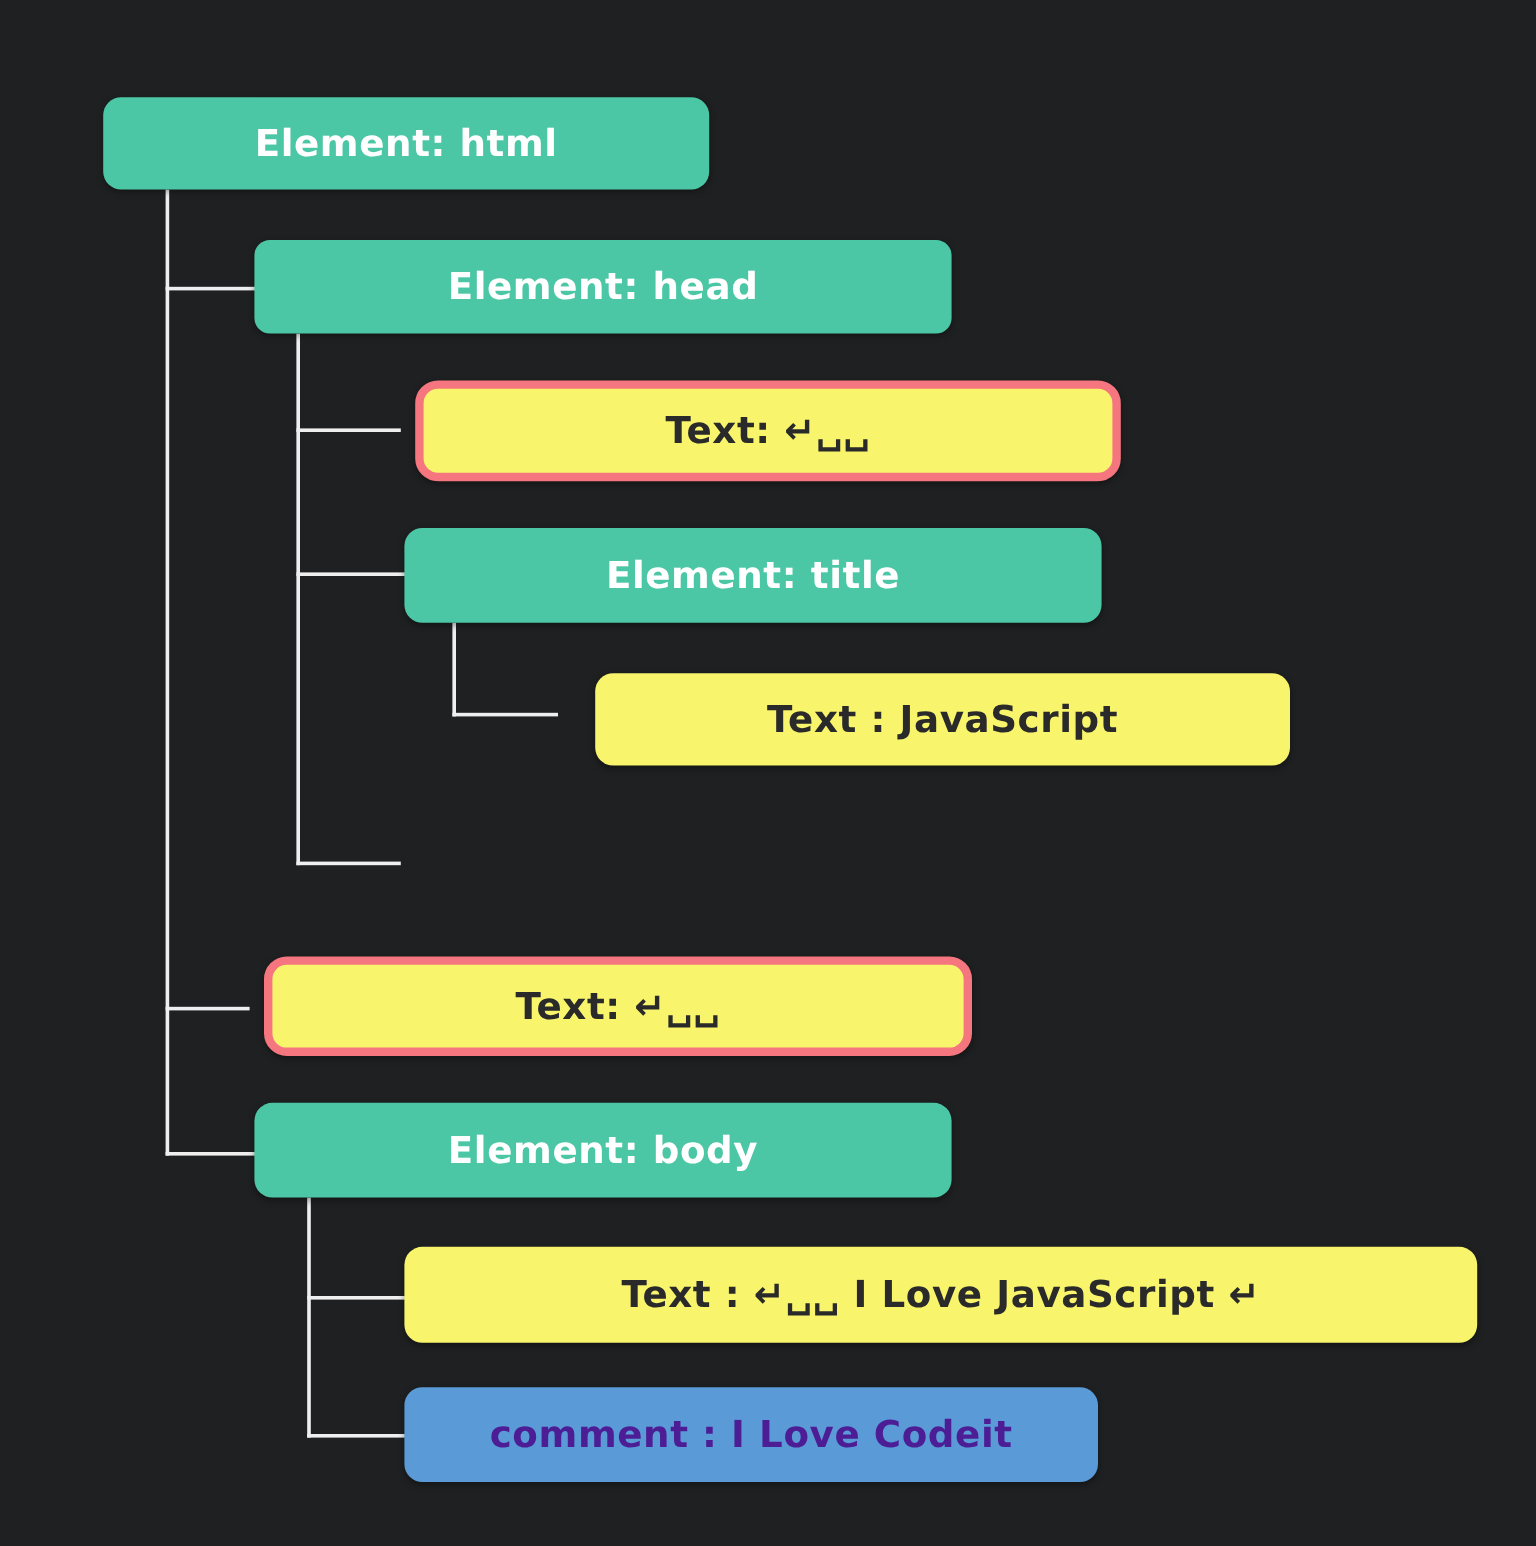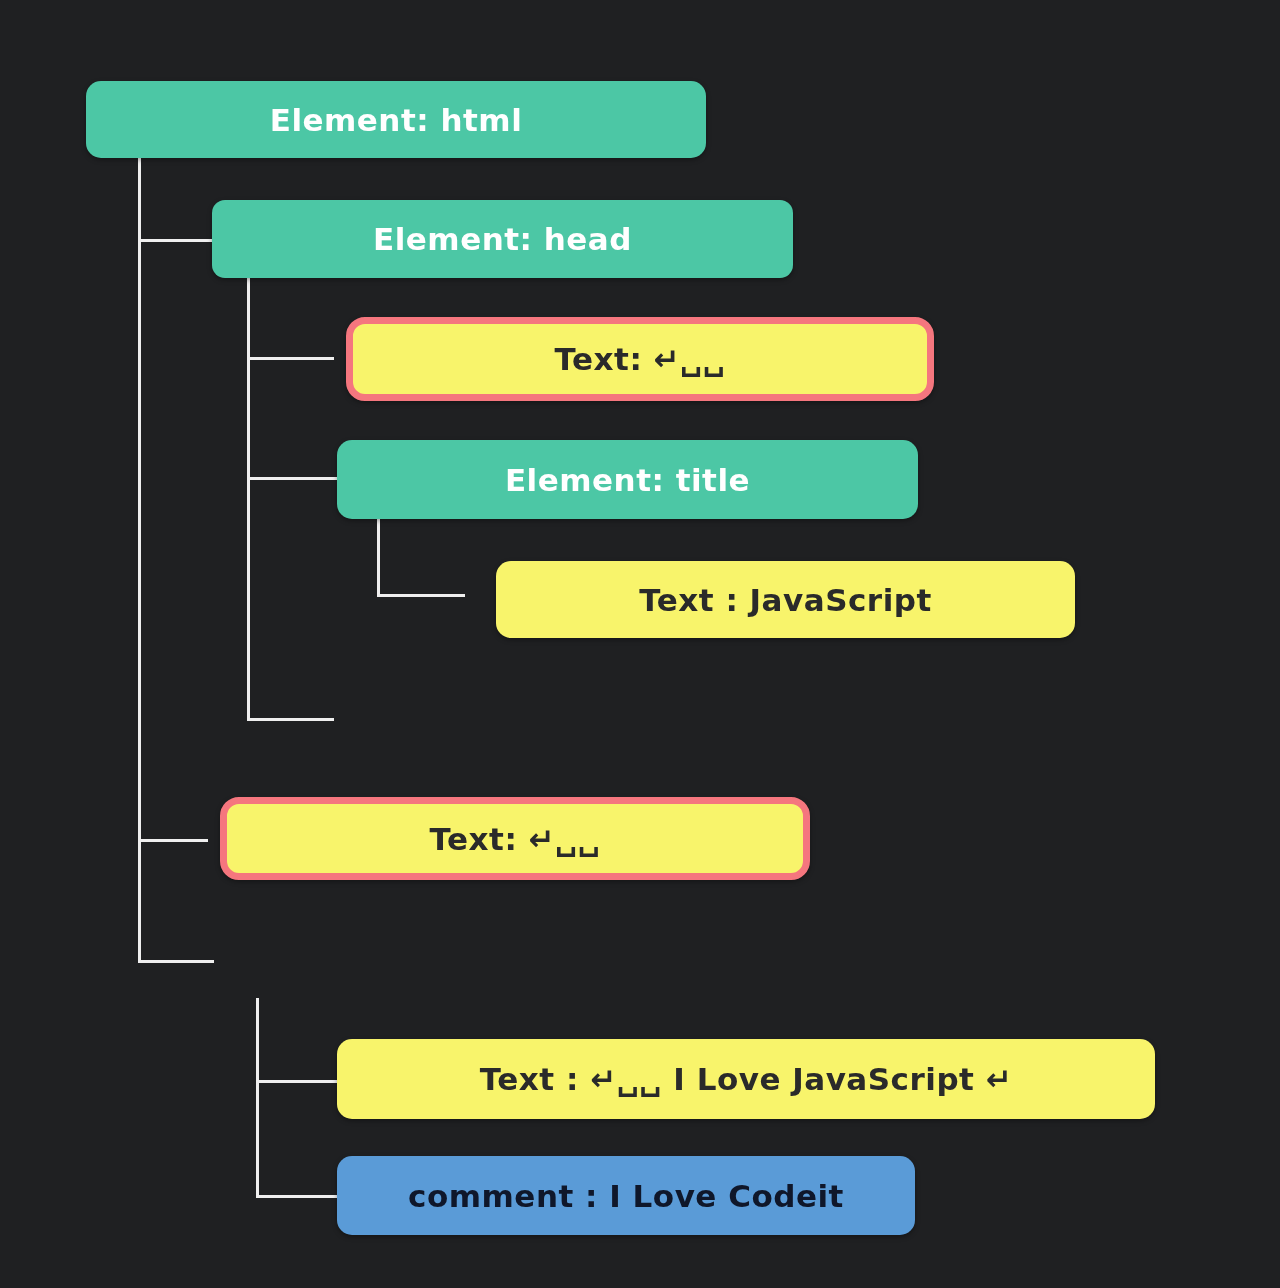--- a/index.html
+++ b/index.html
@@ -57,31 +57,31 @@
     background: #F8F46B;
     color: #2A2A2A;
   }
   .hl {
     border: 7px solid #F5767E;
     border-radius: 19px;
     margin-left: 15px;
   }
   .comment {
     background: #5A9BD7;
-    color: #0f172a;
+    color: #4c1d95;
   }
-  .n-html     { left: 86px;  top: 81px;   width: 620px; height: 77px; }
+  .n-html     { left: 86px;  top: 81px;   width: 505px; height: 77px; }
   .n-head     { left: 212px; top: 200px;  width: 581px; height: 78px; border-radius: 13px; }
   .n-text1    { left: 331px; top: 317px;  width: 588px; height: 84px; }
   .n-title    { left: 337px; top: 440px;  width: 581px; height: 79px; align-items: center; }
   .n-textjs   { left: 463px; top: 561px;  width: 579px; height: 77px; margin-left: 33px; }
   .n-textnl   { left: 331px; top: 676px;  width: 588px; height: 85px; }
   .n-text2    { left: 205px; top: 797px;  width: 590px; height: 83px; }
   .n-body     { left: 212px; top: 919px;  width: 581px; height: 79px; }
-  .n-textlove { left: 337px; top: 1039px; width: 818px; height: 80px; }
+  .n-textlove { left: 337px; top: 1039px; width: 894px; height: 80px; }
   .n-comment  { left: 337px; top: 1156px; width: 578px; height: 79px; }
 </style>
 </head>
 <body>
 
 <div class="canvas">
 
   <div class="line v v-html"></div>
   <div class="line h h-html-head"></div>
   <div class="line h h-html-text"></div>
@@ -117,20 +117,23 @@
 
   <div class="node textnode n-textjs">
     <span>Text : JavaScript</span>
   </div>
 
 
   <div class="node textnode hl n-text2">
     <span>Text: ↵␣␣</span>
   </div>
 
+  <div class="node element n-body">
+    <span>Element: body</span>
+  </div>
 
   <div class="node textnode n-textlove">
     <span>Text : ↵␣␣ I Love JavaScript ↵</span>
   </div>
 
   <div class="node comment n-comment">
     <span>comment : I Love Codeit</span>
   </div>
 
 </div>

